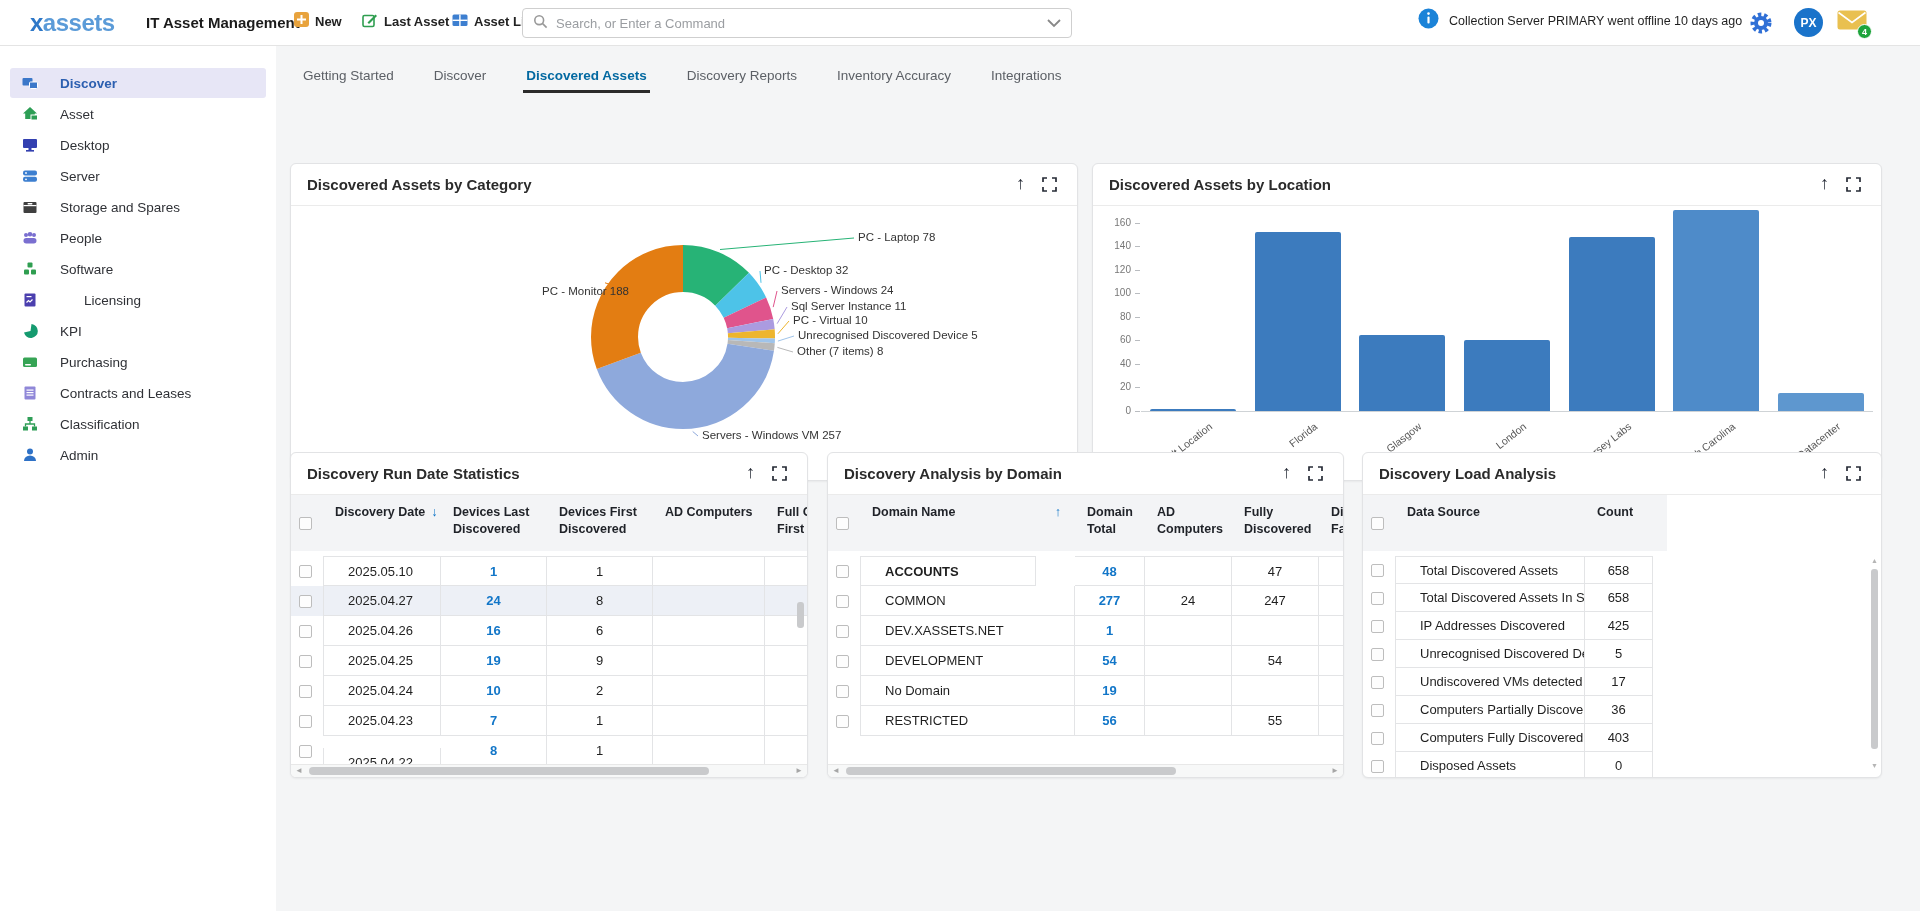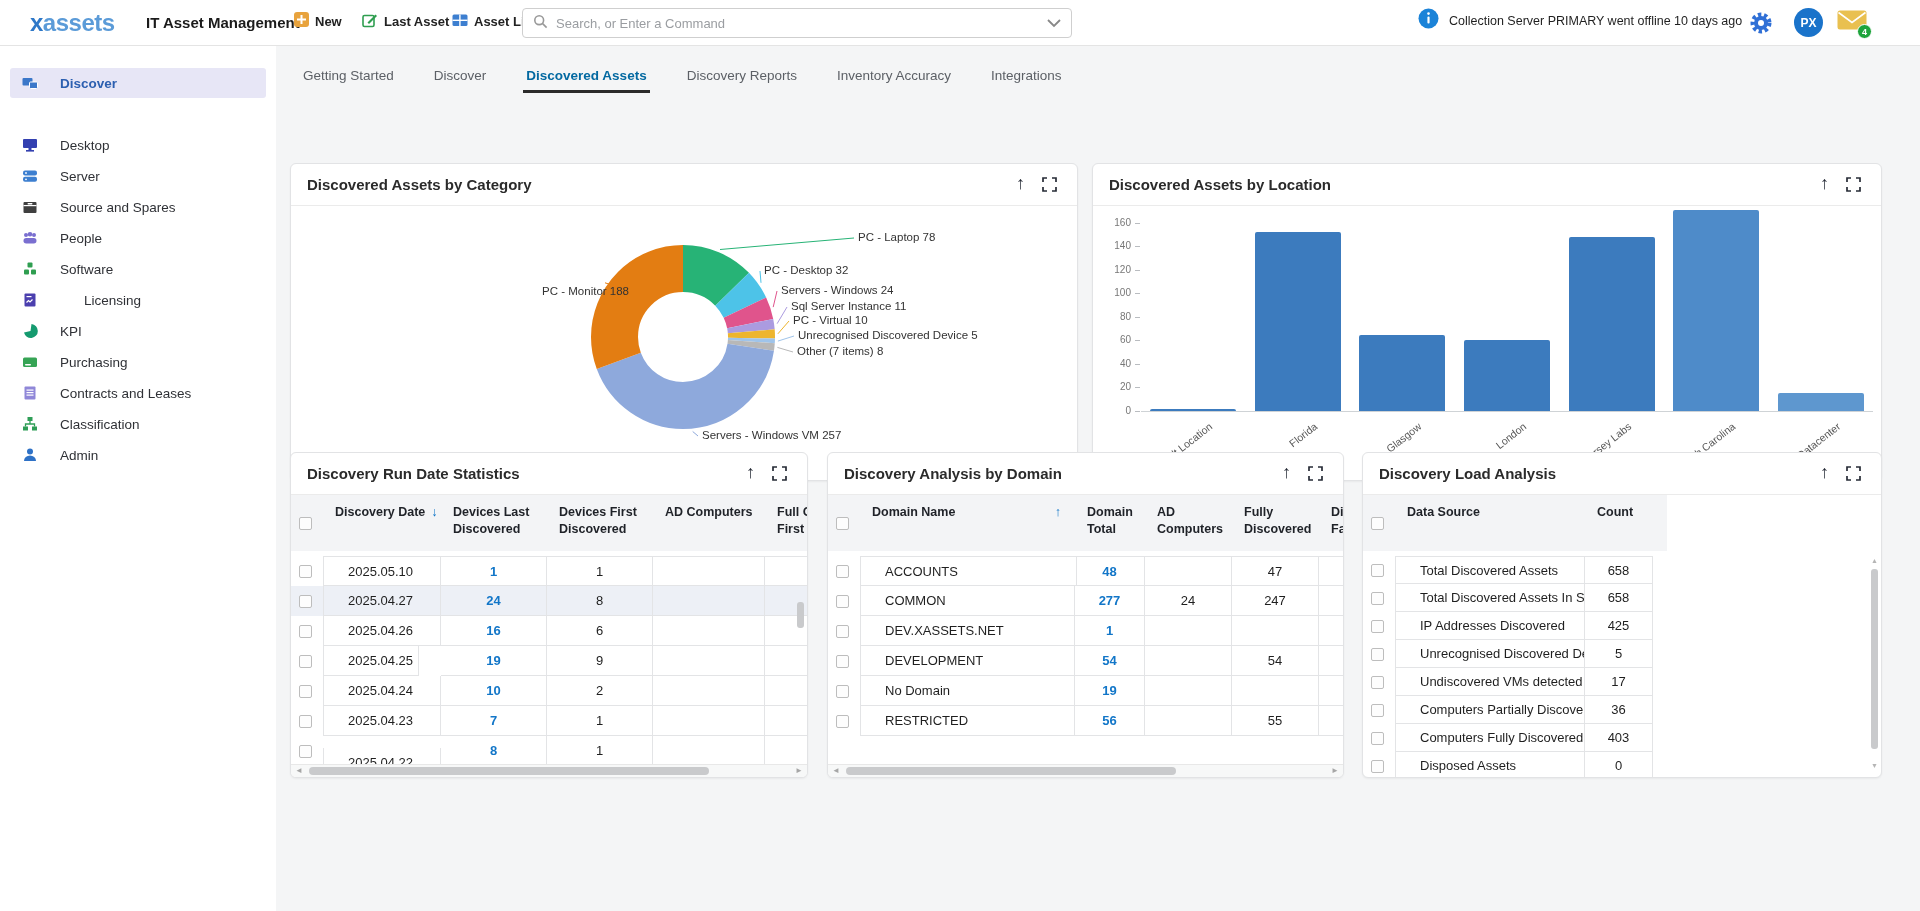--- a/index.html
+++ b/index.html
@@ -140,20 +140,27 @@
 </div>
 
 <div id="sidebar">
     <div class="side-item active" style="top: 22px;">
       <span class="s-ic"><svg width="16" height="16" viewBox="0 0 16 16">
           <rect x="0.5" y="3" width="10" height="7.5" rx="1" fill="#3b77c9"></rect>
           <rect x="7.5" y="7" width="8" height="6.5" rx="1" fill="#3b77c9" stroke="#fff" stroke-width="1"></rect>
         </svg></span>
       <span class="s-lb">Discover</span>
     </div>
+    <div class="side-item" style="top: 53px;">
+      <span class="s-ic"><svg width="16" height="16" viewBox="0 0 16 16">
+          <path d="M8 1 L15 7.5 H12.8 V13 H3.2 V7.5 H1 Z" fill="#2d9e55"></path>
+          <rect x="9" y="9" width="6.5" height="5" fill="#2d9e55" stroke="#fff" stroke-width="1"></rect>
+        </svg></span>
+      <span class="s-lb">Asset</span>
+    </div>
     <div class="side-item" style="top: 84px;">
       <span class="s-ic"><svg width="16" height="16" viewBox="0 0 16 16">
           <rect x="1" y="2" width="14" height="9" rx="1" fill="#3340b0"></rect>
           <rect x="6.5" y="11" width="3" height="2" fill="#3340b0"></rect>
           <rect x="4" y="13" width="8" height="1.6" fill="#3340b0"></rect>
         </svg></span>
       <span class="s-lb">Desktop</span>
     </div>
     <div class="side-item" style="top: 115px;">
       <span class="s-ic"><svg width="16" height="16" viewBox="0 0 16 16">
@@ -163,21 +170,21 @@
           <circle cx="4" cy="11.3" r="0.9" fill="#fff"></circle>
         </svg></span>
       <span class="s-lb">Server</span>
     </div>
     <div class="side-item" style="top: 146px;">
       <span class="s-ic"><svg width="16" height="16" viewBox="0 0 16 16">
           <rect x="1.5" y="3" width="13" height="11" rx="1" fill="#3f3f3f"></rect>
           <rect x="1.5" y="6" width="13" height="1.2" fill="#fff"></rect>
           <rect x="5.5" y="4" width="5" height="1.4" rx="0.7" fill="#fff"></rect>
         </svg></span>
-      <span class="s-lb">Source and Spares</span>
+      <span class="s-lb">Storage and Spares</span>
     </div>
     <div class="side-item" style="top: 177px;">
       <span class="s-ic"><svg width="16" height="16" viewBox="0 0 16 16">
           <circle cx="4" cy="5" r="2" fill="#7a6fd0"></circle>
           <circle cx="12" cy="5" r="2" fill="#7a6fd0"></circle>
           <circle cx="8" cy="4.2" r="2.3" fill="#7a6fd0"></circle>
           <rect x="1.5" y="8" width="13" height="5.5" rx="2.7" fill="#7a6fd0"></rect>
         </svg></span>
       <span class="s-lb">People</span>
     </div>
@@ -386,21 +393,21 @@
           <span class="lnk">16</span>
         </div>
         <div class="td c" style="left: 256px; width: 106px;">6</div>
         <div class="td c" style="left: 362px; width: 112px;"></div>
         <div class="td l" style="left: 474px; width: 80px;"></div>
       </div>
       <div class="trow" style="top: 151px; height: 30px;">
         <div class="row-cb">
           <span class="cb"></span>
         </div>
-        <div class="td l first" style="left: 32px; width: 96px;">2025.04.25</div>
+        <div class="td l first" style="left: 32px; width: 118px;">2025.04.25</div>
         <div class="td c" style="left: 150px; width: 106px;">
           <span class="lnk">19</span>
         </div>
         <div class="td c" style="left: 256px; width: 106px;">9</div>
         <div class="td c" style="left: 362px; width: 112px;"></div>
         <div class="td l" style="left: 474px; width: 80px;"></div>
       </div>
       <div class="trow" style="top: 181px; height: 30px;">
         <div class="row-cb">
           <span class="cb"></span>
@@ -461,21 +468,21 @@
       </div>
       <div class="th" style="left: 44px; width: 203px; position: absolute;">Domain Name<span class="sort-ar end">↑</span></div>
       <div class="th" style="left: 259px; width: 58px;">Domain<br>Total</div>
       <div class="th" style="left: 329px; width: 75px;">AD<br>Computers</div>
       <div class="th" style="left: 416px; width: 75px;">Fully<br>Discovered</div>
       <div class="th" style="left: 503px; width: 48px;">Dis<br>Fail</div>
       <div class="trow" style="top: 61px; height: 30px;">
         <div class="row-cb">
           <span class="cb"></span>
         </div>
-        <div class="td l first" style="border-top: 1px solid rgb(227, 228, 230); left: 32px; width: 217px;">ACCOUNTS</div>
+        <div class="td l first" style="border-top: 1px solid rgb(227, 228, 230); left: 32px; width: 176px; font-weight: bold;">ACCOUNTS</div>
         <div class="td c" style="border-top: 1px solid rgb(227, 228, 230); left: 247px; width: 70px;">
           <span class="lnk">48</span>
         </div>
         <div class="td c" style="border-top: 1px solid rgb(227, 228, 230); left: 317px; width: 87px;"></div>
         <div class="td c" style="border-top: 1px solid rgb(227, 228, 230); left: 404px; width: 87px;">47</div>
         <div class="td l" style="border-top: 1px solid rgb(227, 228, 230); left: 491px; width: 60px;"></div>
       </div>
       <div class="trow" style="top: 91px; height: 30px;">
         <div class="row-cb">
           <span class="cb"></span>

